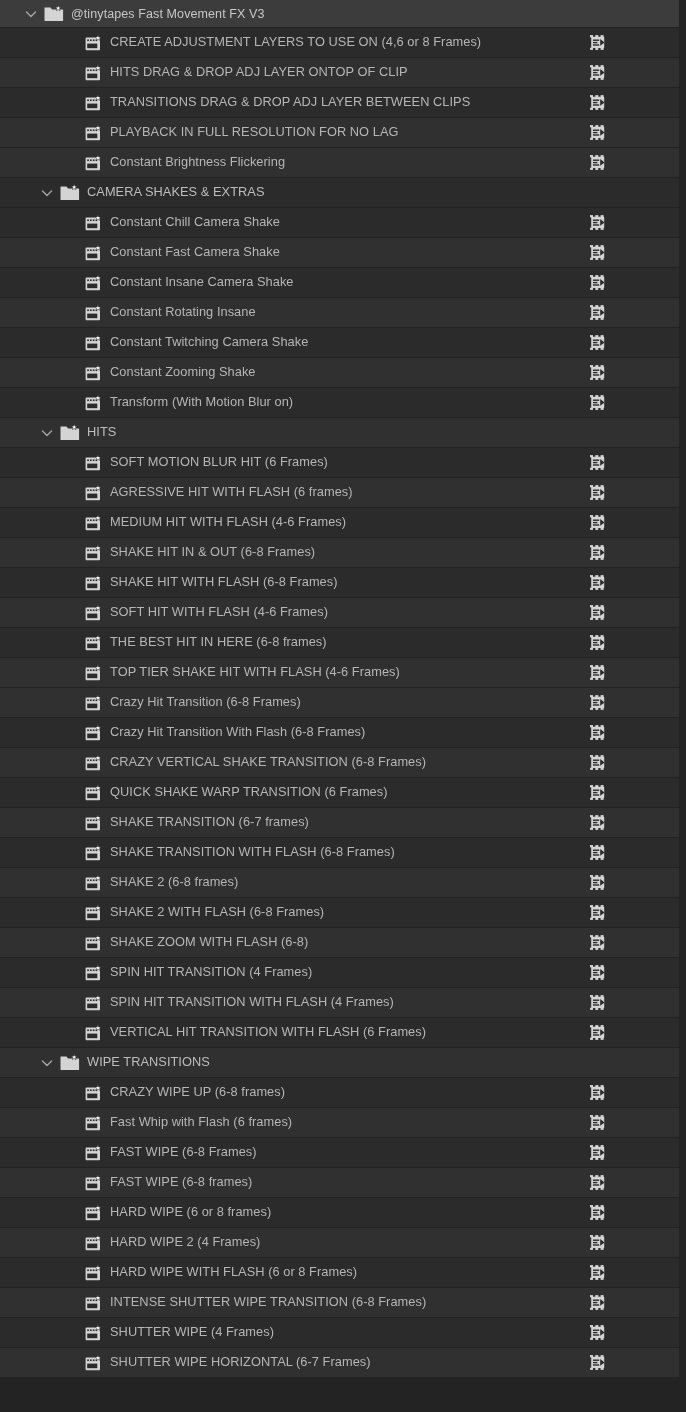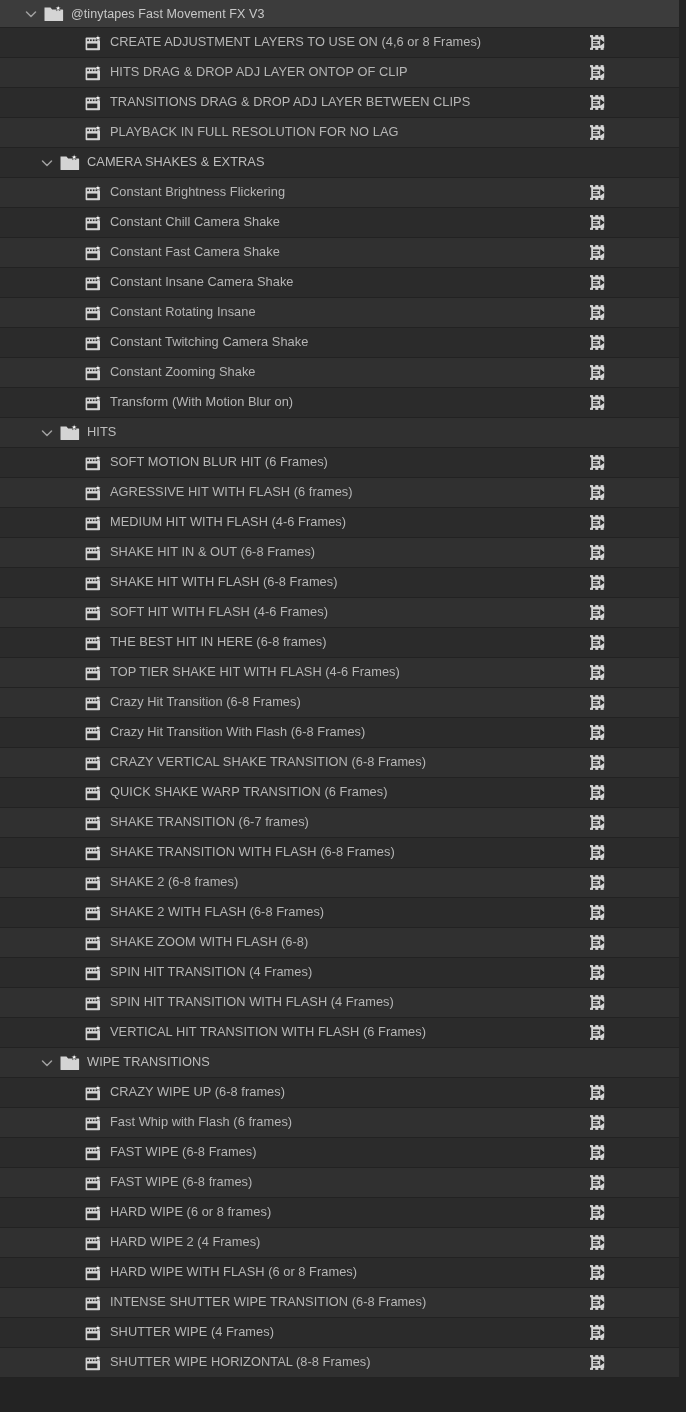--- a/index.html
+++ b/index.html
@@ -208,60 +208,60 @@
             <rect x="10.6" y="0.6" width="3.0" height="2.2" fill="#d4d4d4"></rect>
             <rect x="0.0" y="13.2" width="3.0" height="2.2" fill="#d4d4d4"></rect>
             <rect x="5.3" y="13.2" width="3.0" height="2.2" fill="#d4d4d4"></rect>
             <rect x="10.6" y="13.2" width="3.0" height="2.2" fill="#d4d4d4"></rect>
             <rect x="3.0" y="5.0" width="6.2" height="1.4" fill="#2b2b2b"></rect>
             <rect x="3.0" y="7.4" width="4.4" height="1.4" fill="#2b2b2b"></rect>
             <rect x="3.0" y="9.8" width="6.2" height="1.4" fill="#2b2b2b"></rect>
             <path d="M10.2 4.6 L14.6 7.9 L10.2 11.2 Z" fill="#2b2b2b"></path>
           </svg></span>
       </div>
+      <div class="row even">
+        <span class="indent" style="width:85px;"></span>
+        <span class="icon clip-icon"><svg width="18" height="16" viewBox="0 0 18 16">
+            <rect x="0.6" y="2.6" width="14.4" height="12.6" rx="0.8" fill="#d4d4d4"></rect>
+            <rect x="2.2" y="4.4" width="1.7" height="1.7" fill="#2b2b2b"></rect>
+            <rect x="5.0" y="4.4" width="1.7" height="1.7" fill="#2b2b2b"></rect>
+            <rect x="7.8" y="4.4" width="1.7" height="1.7" fill="#2b2b2b"></rect>
+            <rect x="10.6" y="4.4" width="1.7" height="1.7" fill="#2b2b2b"></rect>
+            <rect x="2.2" y="8.6" width="10.1" height="4.6" fill="#2b2b2b"></rect>
+            <path d="M12.9 0.1 l0.72 1.9 l2.0 0.1 l-1.52 1.28 l0.52 1.95 l-1.72 -1.09 l-1.72 1.09 l0.52 -1.95 l-1.52 -1.28 l2.0 -0.1 z" fill="#ffffff" stroke="#2b2b2b" stroke-width="0.5"></path>
+          </svg></span>
+        <span class="label">Constant Brightness Flickering</span>
+        <span class="seq-icon"><svg width="17" height="17" viewBox="0 0 17 17">
+            <rect x="1.2" y="2.2" width="13.0" height="11.4" rx="0.7" fill="#d4d4d4"></rect>
+            <rect x="0.0" y="0.6" width="3.0" height="2.2" fill="#d4d4d4"></rect>
+            <rect x="5.3" y="0.6" width="3.0" height="2.2" fill="#d4d4d4"></rect>
+            <rect x="10.6" y="0.6" width="3.0" height="2.2" fill="#d4d4d4"></rect>
+            <rect x="0.0" y="13.2" width="3.0" height="2.2" fill="#d4d4d4"></rect>
+            <rect x="5.3" y="13.2" width="3.0" height="2.2" fill="#d4d4d4"></rect>
+            <rect x="10.6" y="13.2" width="3.0" height="2.2" fill="#d4d4d4"></rect>
+            <rect x="3.0" y="5.0" width="6.2" height="1.4" fill="#2b2b2b"></rect>
+            <rect x="3.0" y="7.4" width="4.4" height="1.4" fill="#2b2b2b"></rect>
+            <rect x="3.0" y="9.8" width="6.2" height="1.4" fill="#2b2b2b"></rect>
+            <path d="M10.2 4.6 L14.6 7.9 L10.2 11.2 Z" fill="#2b2b2b"></path>
+          </svg></span>
+      </div>
       <div class="row odd folder">
         <span class="indent" style="width:38px;"></span>
         <span class="disc-chevron">
           <svg width="18" height="18" viewBox="0 0 18 18">
             <path d="M4.5 7 L9 11.5 L13.5 7" fill="none" stroke="#a0a0a0" stroke-width="1.5" stroke-linecap="round" stroke-linejoin="round"></path>
           </svg>
         </span>
         <span style="width:4px;flex:0 0 4px;"></span>
         <span class="icon folder-icon"><svg width="20" height="17" viewBox="0 0 20 17">
             <path d="M0.5 2.5 h6 l1.6 2.0 h10.4 a0.6 0.6 0 0 1 0.6 0.6 v10.3 a0.6 0.6 0 0 1 -0.6 0.6 h-17.4 a0.6 0.6 0 0 1 -0.6 -0.6 z" fill="#d4d4d4"></path>
             <path d="M14.2 0.2 l0.75 2.0 l2.1 0.1 l-1.6 1.35 l0.55 2.05 l-1.8 -1.15 l-1.8 1.15 l0.55 -2.05 l-1.6 -1.35 l2.1 -0.1 z" fill="#ffffff" stroke="#2b2b2b" stroke-width="0.55"></path>
           </svg></span>
         <span class="label">CAMERA SHAKES &amp; EXTRAS</span>
       </div>
-      <div class="row even">
-        <span class="indent" style="width:85px;"></span>
-        <span class="icon clip-icon"><svg width="18" height="16" viewBox="0 0 18 16">
-            <rect x="0.6" y="2.6" width="14.4" height="12.6" rx="0.8" fill="#d4d4d4"></rect>
-            <rect x="2.2" y="4.4" width="1.7" height="1.7" fill="#2b2b2b"></rect>
-            <rect x="5.0" y="4.4" width="1.7" height="1.7" fill="#2b2b2b"></rect>
-            <rect x="7.8" y="4.4" width="1.7" height="1.7" fill="#2b2b2b"></rect>
-            <rect x="10.6" y="4.4" width="1.7" height="1.7" fill="#2b2b2b"></rect>
-            <rect x="2.2" y="8.6" width="10.1" height="4.6" fill="#2b2b2b"></rect>
-            <path d="M12.9 0.1 l0.72 1.9 l2.0 0.1 l-1.52 1.28 l0.52 1.95 l-1.72 -1.09 l-1.72 1.09 l0.52 -1.95 l-1.52 -1.28 l2.0 -0.1 z" fill="#ffffff" stroke="#2b2b2b" stroke-width="0.5"></path>
-          </svg></span>
-        <span class="label">Constant Brightness Flickering</span>
-        <span class="seq-icon"><svg width="17" height="17" viewBox="0 0 17 17">
-            <rect x="1.2" y="2.2" width="13.0" height="11.4" rx="0.7" fill="#d4d4d4"></rect>
-            <rect x="0.0" y="0.6" width="3.0" height="2.2" fill="#d4d4d4"></rect>
-            <rect x="5.3" y="0.6" width="3.0" height="2.2" fill="#d4d4d4"></rect>
-            <rect x="10.6" y="0.6" width="3.0" height="2.2" fill="#d4d4d4"></rect>
-            <rect x="0.0" y="13.2" width="3.0" height="2.2" fill="#d4d4d4"></rect>
-            <rect x="5.3" y="13.2" width="3.0" height="2.2" fill="#d4d4d4"></rect>
-            <rect x="10.6" y="13.2" width="3.0" height="2.2" fill="#d4d4d4"></rect>
-            <rect x="3.0" y="5.0" width="6.2" height="1.4" fill="#2b2b2b"></rect>
-            <rect x="3.0" y="7.4" width="4.4" height="1.4" fill="#2b2b2b"></rect>
-            <rect x="3.0" y="9.8" width="6.2" height="1.4" fill="#2b2b2b"></rect>
-            <path d="M10.2 4.6 L14.6 7.9 L10.2 11.2 Z" fill="#2b2b2b"></path>
-          </svg></span>
-      </div>
       <div class="row odd">
         <span class="indent" style="width:85px;"></span>
         <span class="icon clip-icon"><svg width="18" height="16" viewBox="0 0 18 16">
             <rect x="0.6" y="2.6" width="14.4" height="12.6" rx="0.8" fill="#d4d4d4"></rect>
             <rect x="2.2" y="4.4" width="1.7" height="1.7" fill="#2b2b2b"></rect>
             <rect x="5.0" y="4.4" width="1.7" height="1.7" fill="#2b2b2b"></rect>
             <rect x="7.8" y="4.4" width="1.7" height="1.7" fill="#2b2b2b"></rect>
             <rect x="10.6" y="4.4" width="1.7" height="1.7" fill="#2b2b2b"></rect>
             <rect x="2.2" y="8.6" width="10.1" height="4.6" fill="#2b2b2b"></rect>
             <path d="M12.9 0.1 l0.72 1.9 l2.0 0.1 l-1.52 1.28 l0.52 1.95 l-1.72 -1.09 l-1.72 1.09 l0.52 -1.95 l-1.52 -1.28 l2.0 -0.1 z" fill="#ffffff" stroke="#2b2b2b" stroke-width="0.5"></path>
@@ -1223,21 +1223,21 @@
         <span class="indent" style="width:85px;"></span>
         <span class="icon clip-icon"><svg width="18" height="16" viewBox="0 0 18 16">
             <rect x="0.6" y="2.6" width="14.4" height="12.6" rx="0.8" fill="#d4d4d4"></rect>
             <rect x="2.2" y="4.4" width="1.7" height="1.7" fill="#2b2b2b"></rect>
             <rect x="5.0" y="4.4" width="1.7" height="1.7" fill="#2b2b2b"></rect>
             <rect x="7.8" y="4.4" width="1.7" height="1.7" fill="#2b2b2b"></rect>
             <rect x="10.6" y="4.4" width="1.7" height="1.7" fill="#2b2b2b"></rect>
             <rect x="2.2" y="8.6" width="10.1" height="4.6" fill="#2b2b2b"></rect>
             <path d="M12.9 0.1 l0.72 1.9 l2.0 0.1 l-1.52 1.28 l0.52 1.95 l-1.72 -1.09 l-1.72 1.09 l0.52 -1.95 l-1.52 -1.28 l2.0 -0.1 z" fill="#ffffff" stroke="#2b2b2b" stroke-width="0.5"></path>
           </svg></span>
-        <span class="label">SHUTTER WIPE HORIZONTAL (8-8 Frames)</span>
+        <span class="label">SHUTTER WIPE HORIZONTAL (6-7 Frames)</span>
         <span class="seq-icon"><svg width="17" height="17" viewBox="0 0 17 17">
             <rect x="1.2" y="2.2" width="13.0" height="11.4" rx="0.7" fill="#d4d4d4"></rect>
             <rect x="0.0" y="0.6" width="3.0" height="2.2" fill="#d4d4d4"></rect>
             <rect x="5.3" y="0.6" width="3.0" height="2.2" fill="#d4d4d4"></rect>
             <rect x="10.6" y="0.6" width="3.0" height="2.2" fill="#d4d4d4"></rect>
             <rect x="0.0" y="13.2" width="3.0" height="2.2" fill="#d4d4d4"></rect>
             <rect x="5.3" y="13.2" width="3.0" height="2.2" fill="#d4d4d4"></rect>
             <rect x="10.6" y="13.2" width="3.0" height="2.2" fill="#d4d4d4"></rect>
             <rect x="3.0" y="5.0" width="6.2" height="1.4" fill="#2b2b2b"></rect>
             <rect x="3.0" y="7.4" width="4.4" height="1.4" fill="#2b2b2b"></rect>

